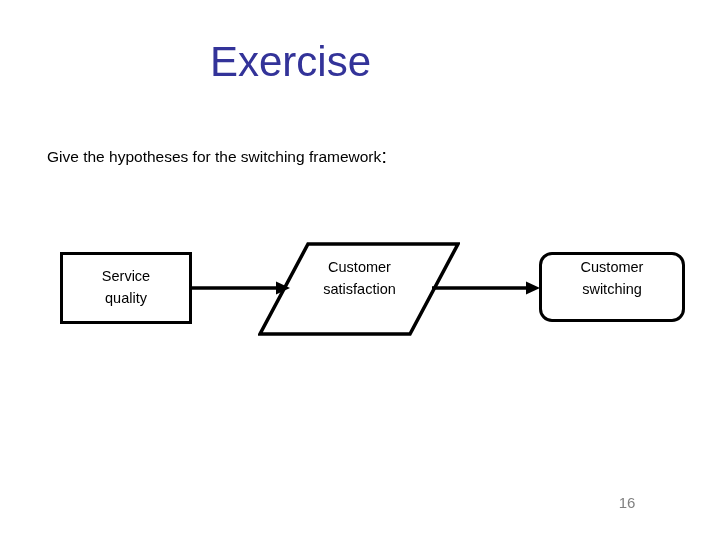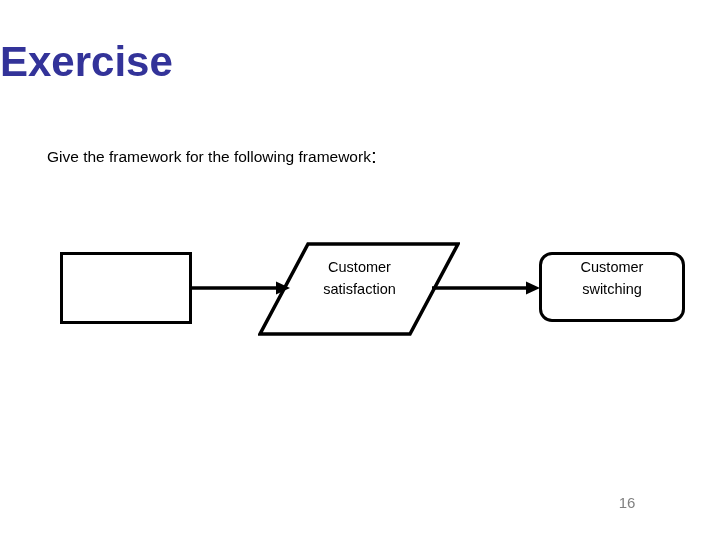--- a/index.html
+++ b/index.html
@@ -15,23 +15,24 @@
     overflow: hidden;
     font-family: "Liberation Sans", sans-serif;
   }
 
   
   #slide-title {
     position: absolute;
     left: 0;
     top: 38px;
     width: 581px;
+    text-align: center;
     font-size: 42px;
     line-height: 48px;
-    font-weight: 700;
+    font-weight: 400;
     color: #333399;
     letter-spacing: 0px;
     white-space: nowrap;
   }
 
   
   #prompt-line {
     position: absolute;
     left: 47px;
     top: 146px;
@@ -135,26 +136,28 @@
   }
 </style>
 </head>
 <body>
 
 <div id="slide">
 
   <div id="slide-title">Exercise</div>
 
   <div id="prompt-line">
-    <span>Give the framework for the following framework</span><span id="prompt-colon">:</span>
+    <span>Give the hypotheses for the switching framework</span><span id="prompt-colon">:</span>
   </div>
 
   <div id="framework-diagram">
 
     <div id="node-service-quality"></div>
+    <div class="node-label" id="label-service-quality">Service
+quality</div>
 
     <svg id="node-customer-satisfaction" viewBox="0 0 202 94">
       <polygon points="50,2 200,2 152,92 2,92" fill="#ffffff" stroke="#000000" stroke-width="3.5" stroke-linejoin="miter"></polygon>
     </svg>
     <div class="node-label" id="label-customer-satisfaction">Customer
 satisfaction</div>
 
     <div id="node-customer-switching"></div>
     <div class="node-label" id="label-customer-switching">Customer
 switching</div>

